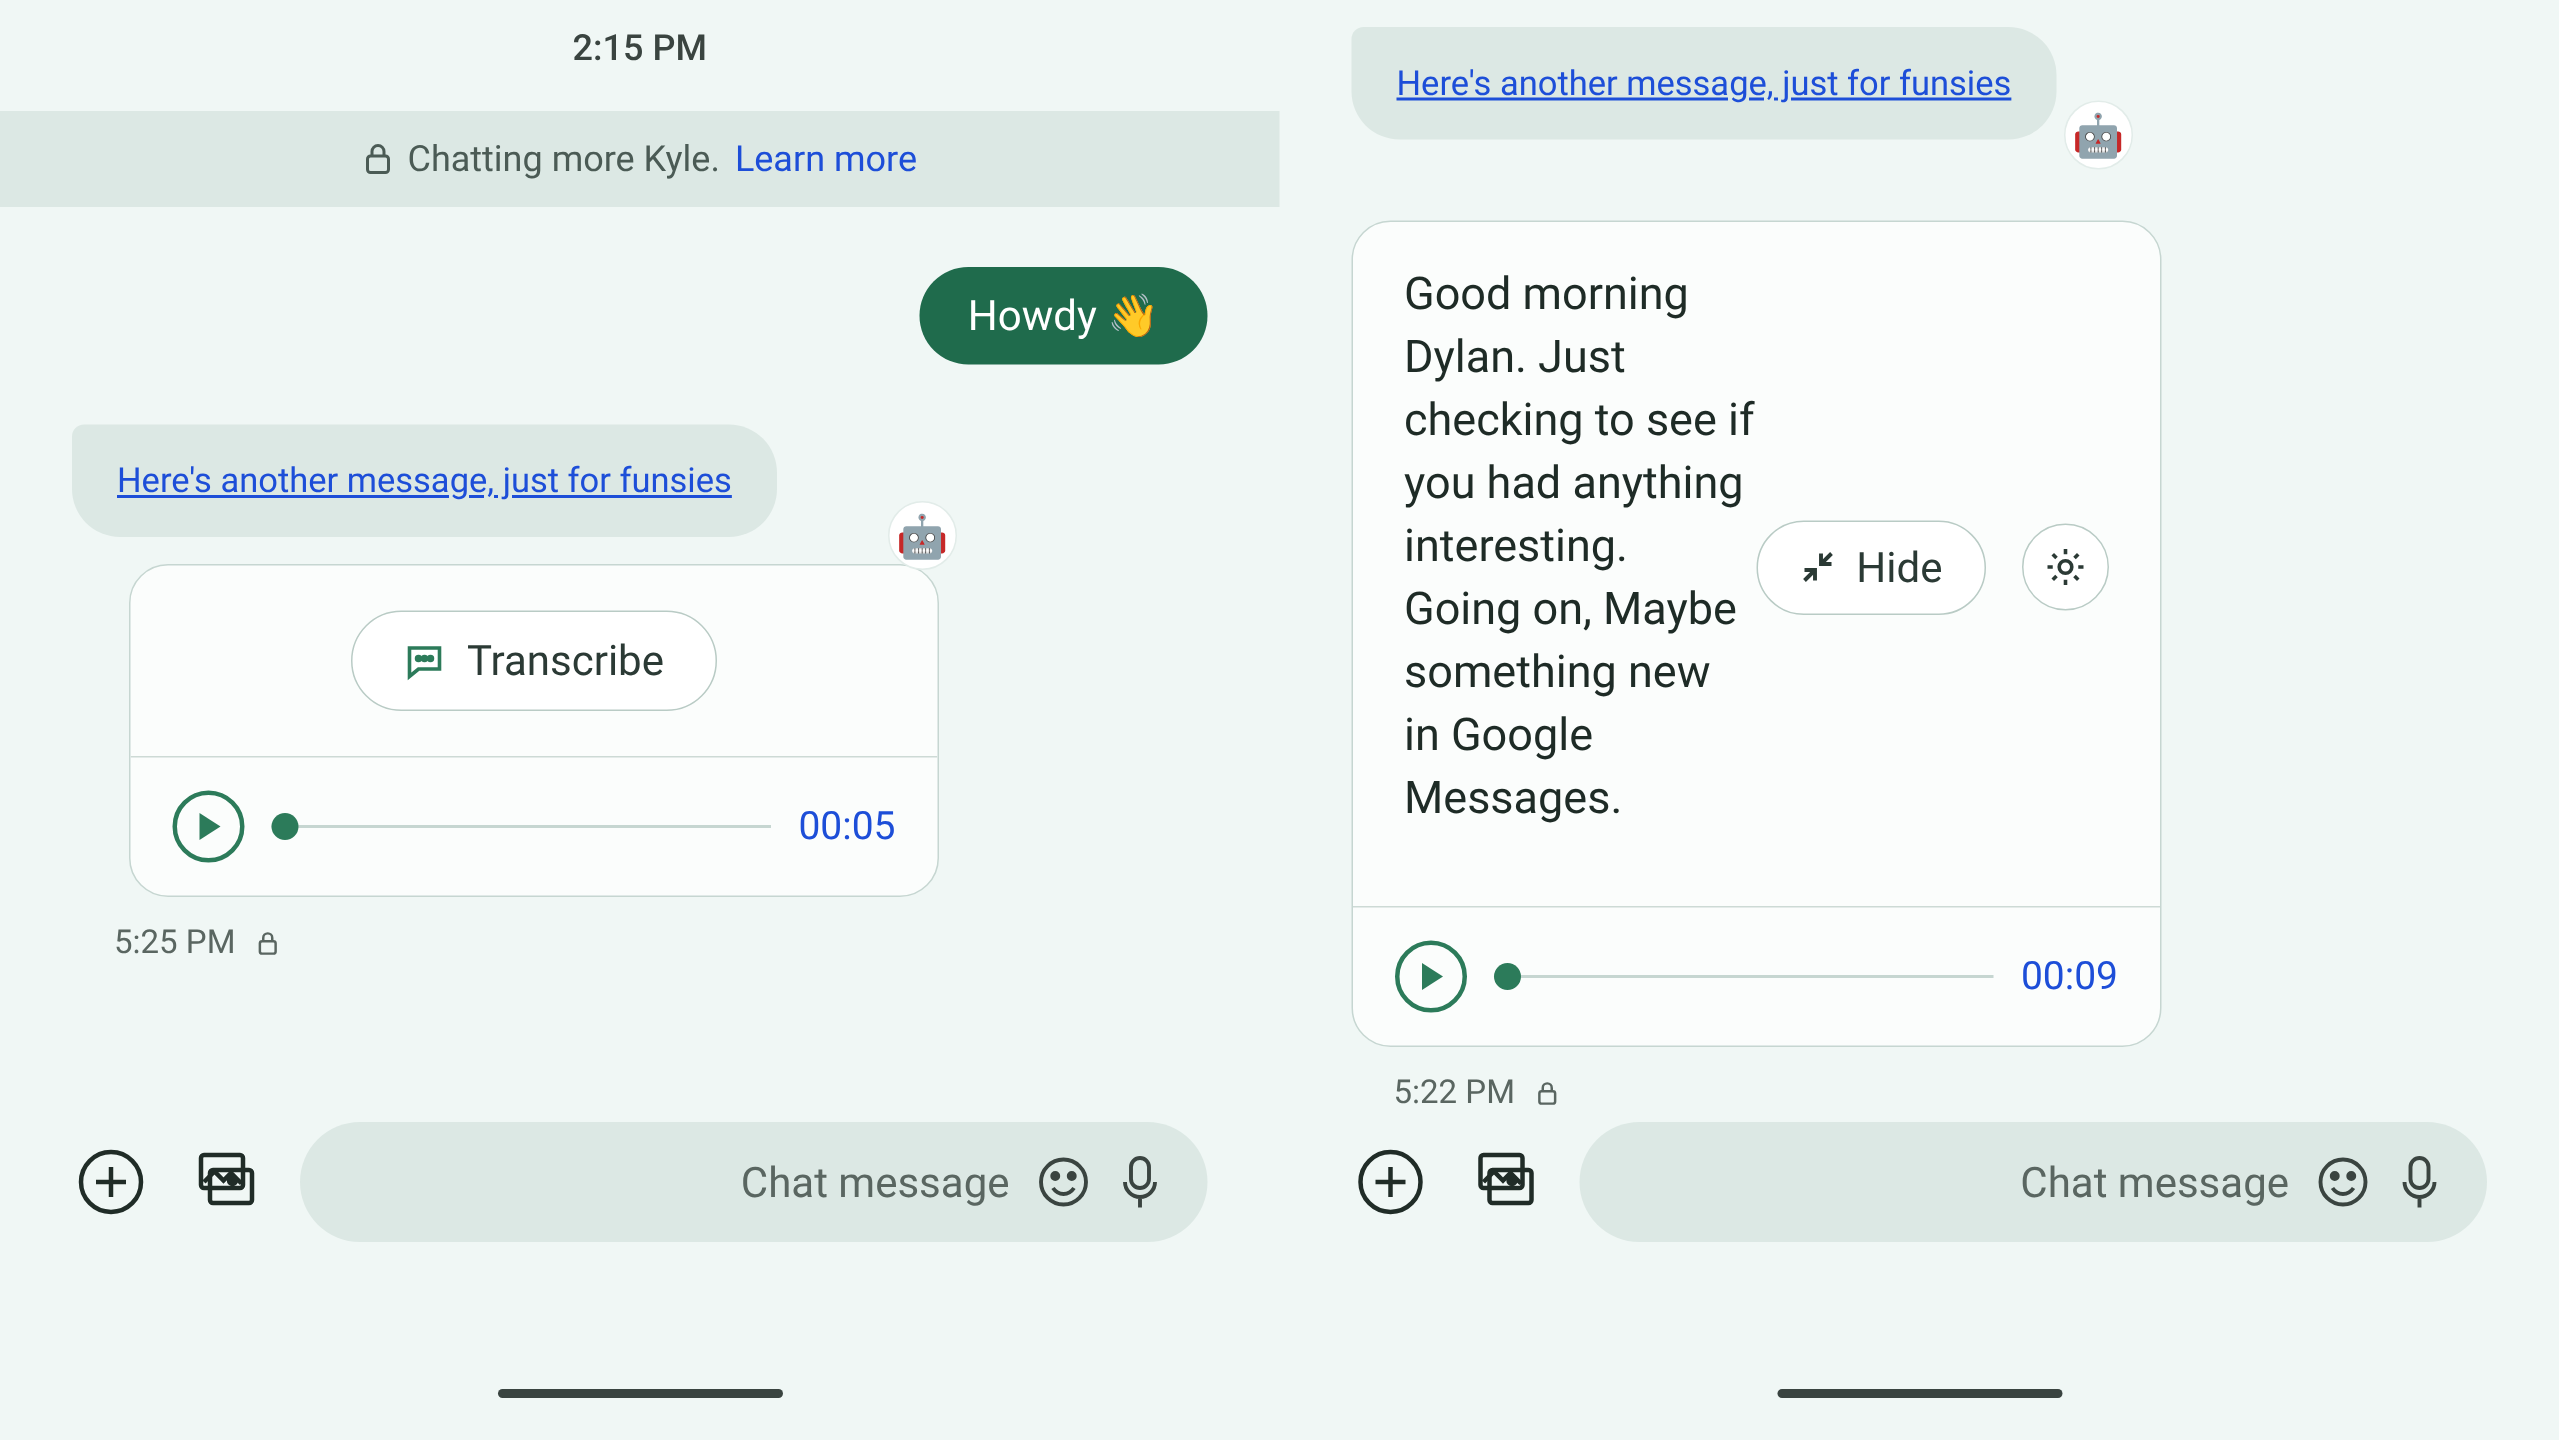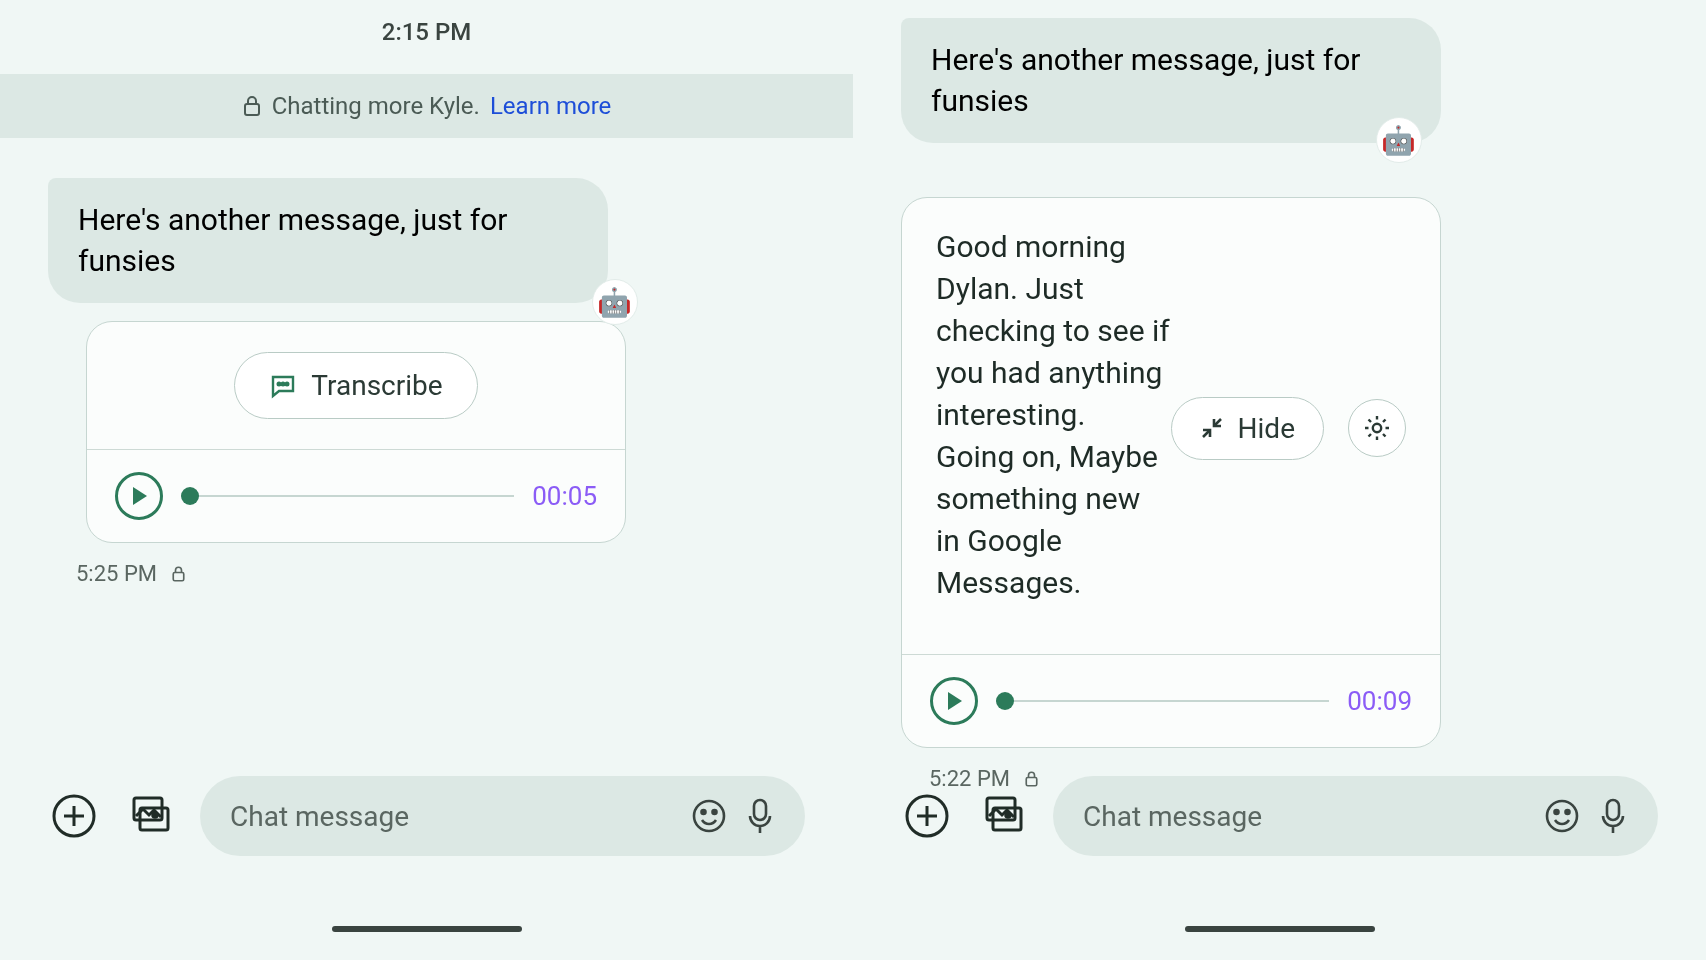--- a/index.html
+++ b/index.html
@@ -43,27 +43,28 @@
   .outgoing-bubble {
     background: #1f6b4c;
     color: #fff;
     font-size: 28px;
     padding: 16px 32px;
     border-radius: 38px;
   }
   .incoming-row { display: flex; position: relative; margin-bottom: 18px; }
   .incoming-bubble {
     background: #dce8e4;
-    color: #000000;
-    font-size: 30px;
+    color: #1d4ed8;
+    font-size: 23px;
     line-height: 1.35;
     padding: 22px 30px;
     border-radius: 32px;
     border-top-left-radius: 8px;
     max-width: 560px;
+    text-decoration: underline;
   }
   .avatar {
     position: absolute;
     right: -30px;
     bottom: -22px;
     width: 46px; height: 46px;
     background: #fff;
     border-radius: 50%;
     display: flex;
     align-items: center;
@@ -148,38 +149,39 @@
   .slider-thumb {
     position: absolute;
     left: 0; top: 50%;
     width: 18px; height: 18px;
     background: #2c7b5a;
     border-radius: 50%;
     transform: translate(0, -50%);
   }
   .duration {
     font-size: 26px;
-    color: #8b5cf6;
+    color: #1d4ed8;
     font-variant-numeric: tabular-nums;
   }
   .meta {
     font-size: 22px;
     color: #5a6661;
     padding: 8px 0 0 28px;
     display: flex;
     align-items: center;
     gap: 14px;
   }
   .input-row {
     position: absolute;
-    bottom: 104px;
+    bottom: 132px;
     left: 48px; right: 48px;
     display: flex;
     align-items: center;
     gap: 24px;
+    text-align: right;
   }
   .icon-btn {
     width: 52px; height: 52px;
     display: flex;
     align-items: center;
     justify-content: center;
     color: #202c27;
   }
   .chat-input {
     flex: 1;
@@ -223,20 +225,23 @@
 
   <div class="banner">
     <svg width="20" height="24" viewBox="0 0 20 24" fill="none" stroke="#4b5b55" stroke-width="2">
         <rect x="3" y="10" width="14" height="11" rx="2"></rect>
         <path d="M6 10V7a4 4 0 0 1 8 0v3"></path>
       </svg>
     <span>Chatting more Kyle.</span>
     <span class="banner-link">Learn more</span>
   </div>
 
+  <div class="outgoing-row">
+    <div class="outgoing-bubble">Howdy 👋</div>
+  </div>
 
   <div class="incoming-row" style="max-width:560px;">
     <div class="incoming-bubble">Here's another message, just for funsies</div>
     <div class="avatar">🤖</div>
   </div>
 
   <div class="card">
     <div class="card-top">
       <div class="pill-btn">
         <svg width="28" height="26" viewBox="0 0 28 26" fill="none" stroke="#2c7b5a" stroke-width="2.4">

